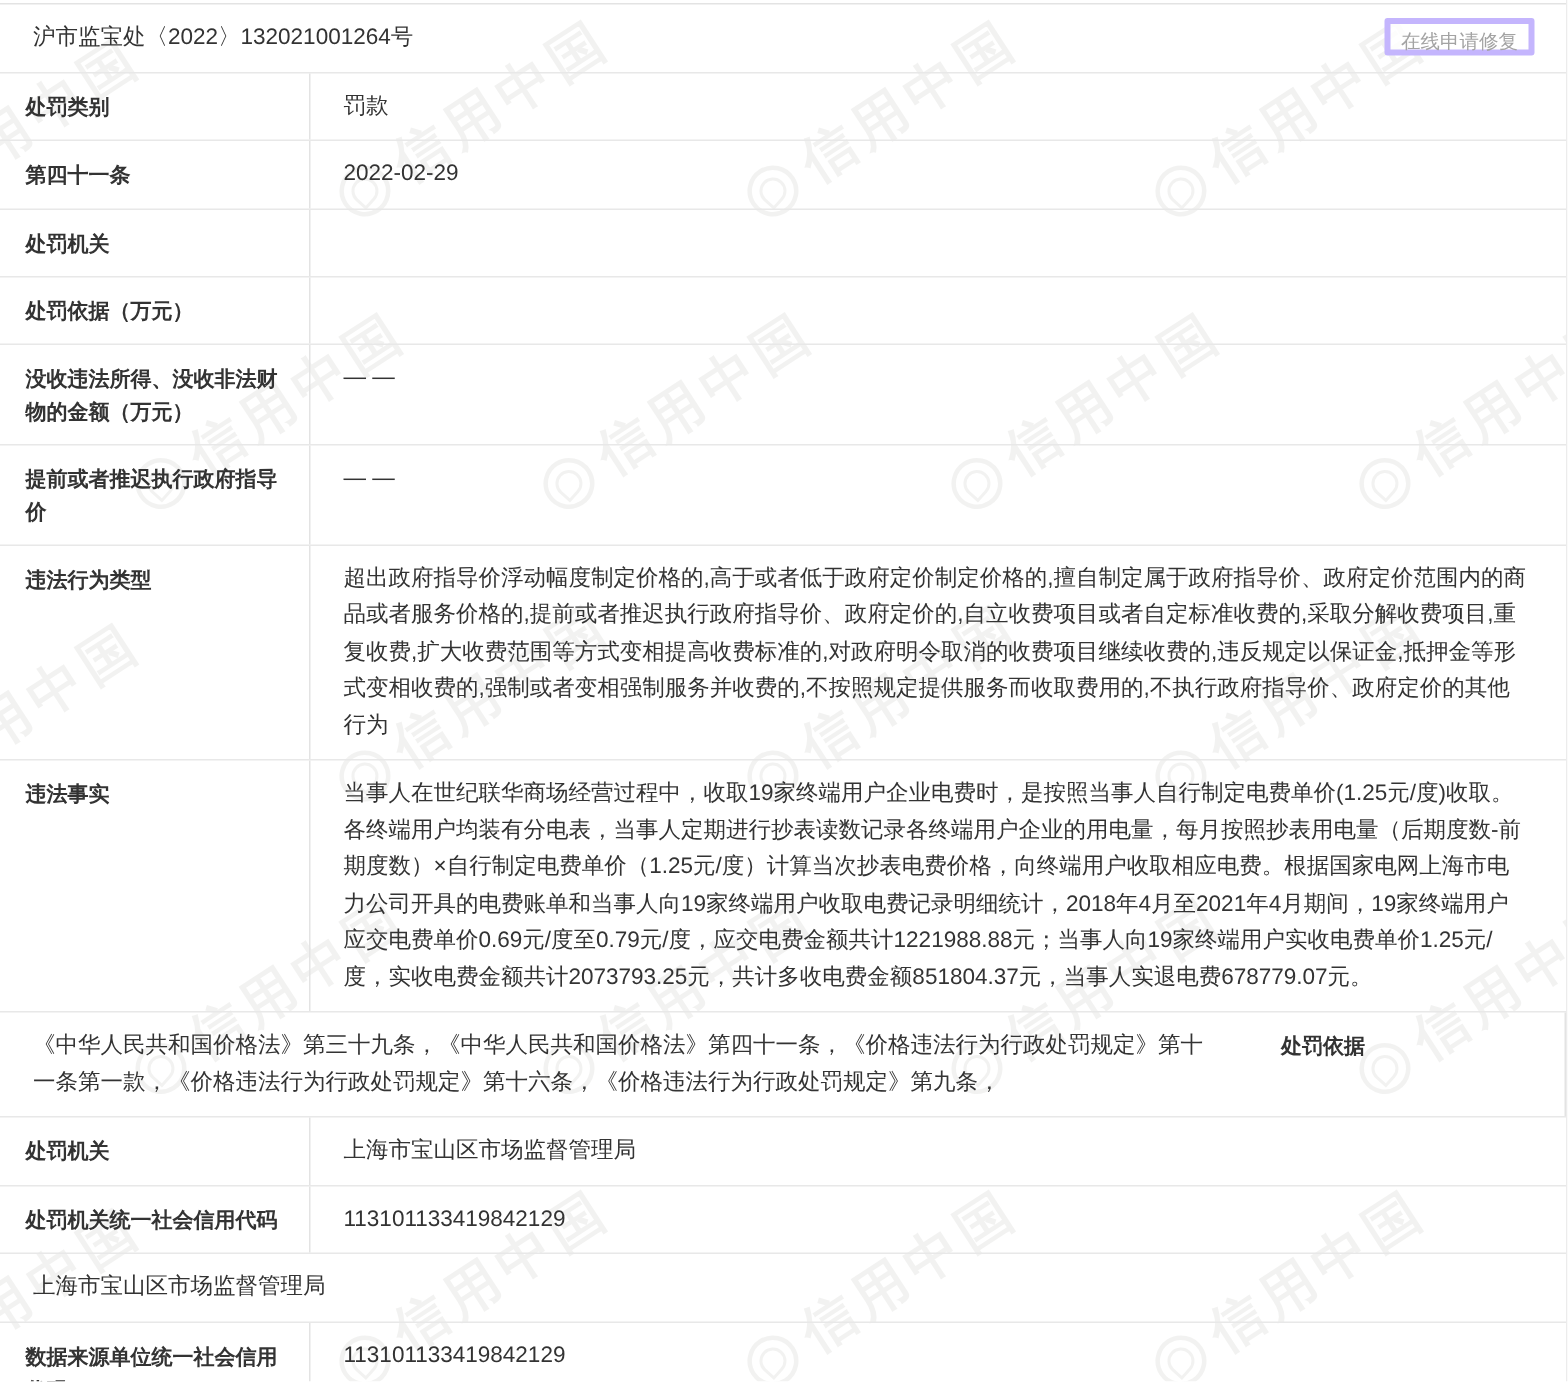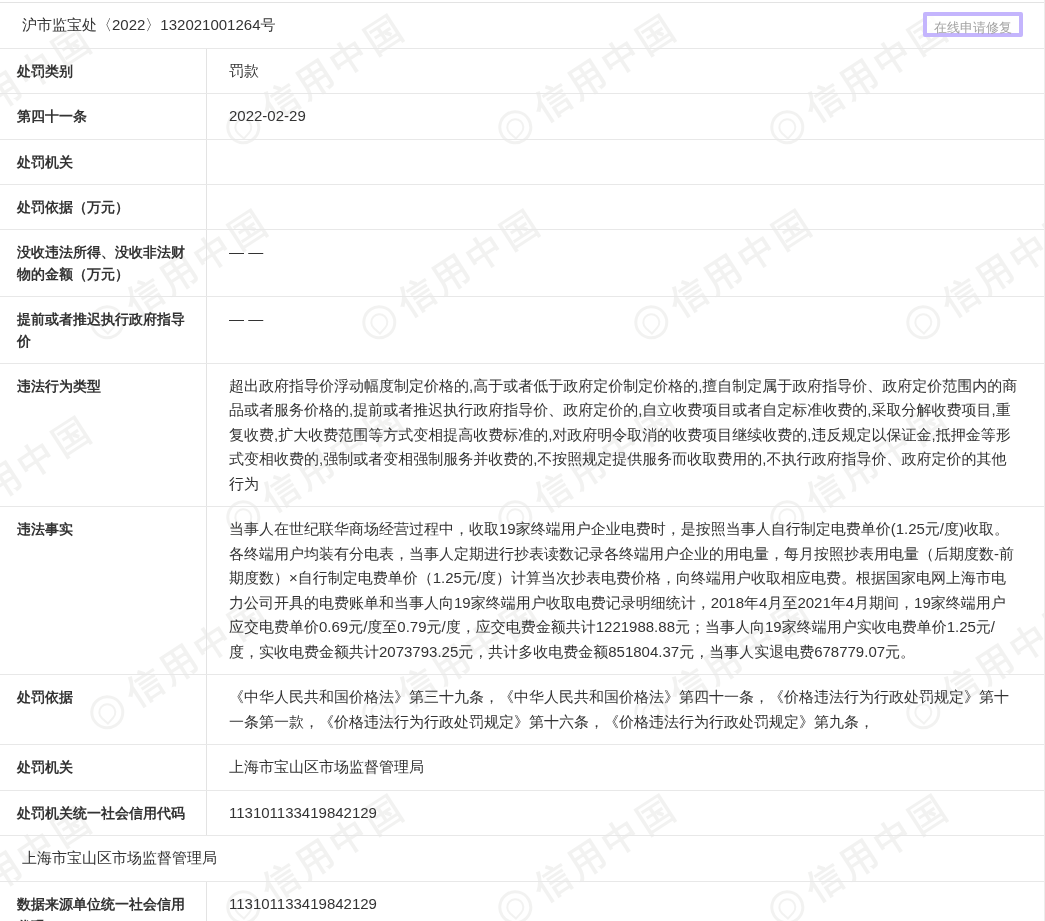--- a/index.html
+++ b/index.html
@@ -192,22 +192,22 @@
       </div>
       <div class="row">
         <div class="cell label">违法行为类型</div>
         <div class="cell value"><span>超出政府指导价浮动幅度制定价格的,高于或者低于政府定价制定价格的,擅自制定属于政府指导价、政府定价范围内的商品或者服务价格的,提前或者推迟执行政府指导价、政府定价的,自立收费项目或者自定标准收费的,采取分解收费项目,重复收费,扩大收费范围等方式变相提高收费标准的,对政府明令取消的收费项目继续收费的,违反规定以保证金,抵押金等形式变相收费的,强制或者变相强制服务并收费的,不按照规定提供服务而收取费用的,不执行政府指导价、政府定价的其他行为</span></div>
       </div>
       <div class="row">
         <div class="cell label">违法事实</div>
         <div class="cell value"><span>当事人在世纪联华商场经营过程中，收取19家终端用户企业电费时，是按照当事人自行制定电费单价(1.25元/度)收取。各终端用户均装有分电表，当事人定期进行抄表读数记录各终端用户企业的用电量，每月按照抄表用电量（后期度数-前期度数）×自行制定电费单价（1.25元/度）计算当次抄表电费价格，向终端用户收取相应电费。根据国家电网上海市电力公司开具的电费账单和当事人向19家终端用户收取电费记录明细统计，2018年4月至2021年4月期间，19家终端用户应交电费单价0.69元/度至0.79元/度，应交电费金额共计1221988.88元；当事人向19家终端用户实收电费单价1.25元/度，实收电费金额共计2073793.25元，共计多收电费金额851804.37元，当事人实退电费678779.07元。</span></div>
       </div>
       <div class="row">
+        <div class="cell value"><span>《中华人民共和国价格法》第三十九条，《中华人民共和国价格法》第四十一条，《价格违法行为行政处罚规定》第十一条第一款，《价格违法行为行政处罚规定》第十六条，《价格违法行为行政处罚规定》第九条，</span></div>
         <div class="cell label">处罚依据</div>
-        <div class="cell value"><span>《中华人民共和国价格法》第三十九条，《中华人民共和国价格法》第四十一条，《价格违法行为行政处罚规定》第十一条第一款，《价格违法行为行政处罚规定》第十六条，《价格违法行为行政处罚规定》第九条，</span></div>
       </div>
       <div class="row">
         <div class="cell label">处罚机关</div>
         <div class="cell value"><span>上海市宝山区市场监督管理局</span></div>
       </div>
       <div class="row">
         <div class="cell label">处罚机关统一社会信用代码</div>
         <div class="cell value"><span>113101133419842129</span></div>
       </div>
       <div class="row">

